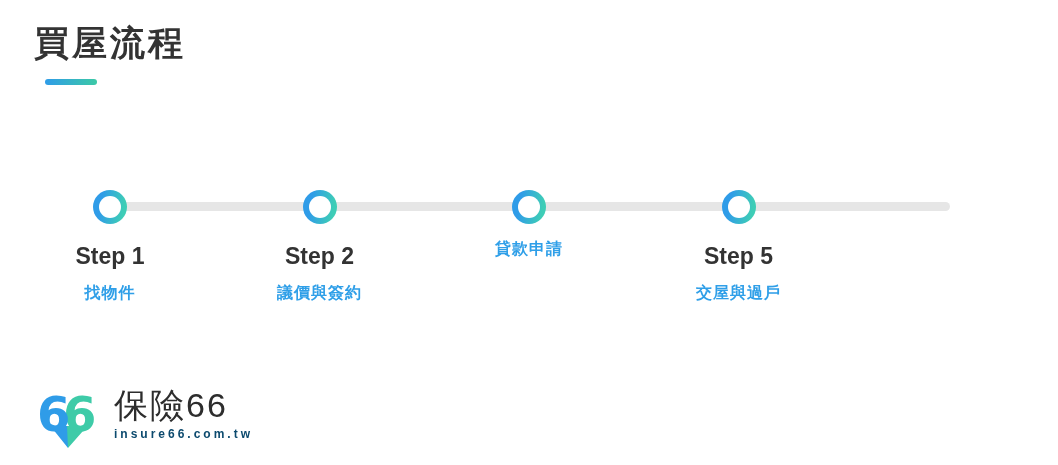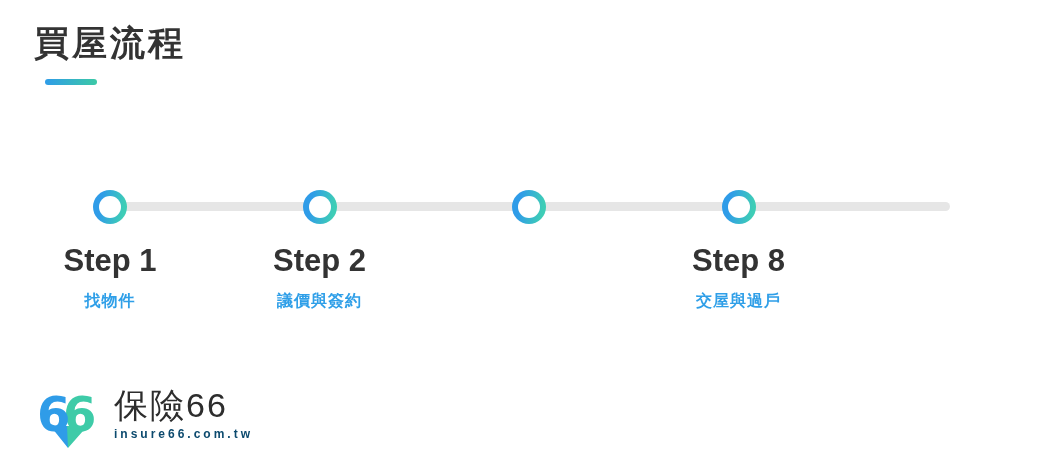--- a/index.html
+++ b/index.html
@@ -79,21 +79,21 @@
     box-sizing: border-box;
   }
   .ring-inner {
     width: 22px;
     height: 22px;
     border-radius: 50%;
     background: #ffffff;
   }
   .step-label {
     margin-top: 21px;
-    font-size: 31px;
+    font-size: 23px;
     font-weight: 600;
     color: #333333;
     line-height: 1;
     white-space: nowrap;
   }
   .step-title {
     margin-top: 17px;
     font-size: 16px;
     font-weight: 700;
     color: #2f9fe8;
@@ -159,27 +159,28 @@
       </div>
       <div class="step-label">Step 2</div>
       <div class="step-title">議價與簽約</div>
     </div>
 
 
     <div class="step">
       <div class="ring">
         <div class="ring-inner"></div>
       </div>
+      <div class="step-title">貸款申請</div>
     </div>
 
     <div class="step">
       <div class="ring">
         <div class="ring-inner"></div>
       </div>
-      <div class="step-label">Step 8</div>
+      <div class="step-label">Step 5</div>
       <div class="step-title">交屋與過戶</div>
     </div>
   </div>
 
   <div class="brand">
     <svg class="brand-logo" viewBox="0 0 66 72" xmlns="http://www.w3.org/2000/svg">
       <path d="M 12 45 L 32 70 L 33 48 L 20 48 Z" fill="#2f9ce8"></path>
       <path d="M 54 45 L 32 70 L 31 48 L 46 48 Z" fill="#3ecba8"></path>
       <text x="27" y="53" font-family="DejaVu Sans, sans-serif" font-size="48" font-weight="bold" fill="#3ecba8">6</text>
       <text x="1" y="53" font-family="DejaVu Sans, sans-serif" font-size="48" font-weight="bold" fill="#2f9ce8">6</text>

